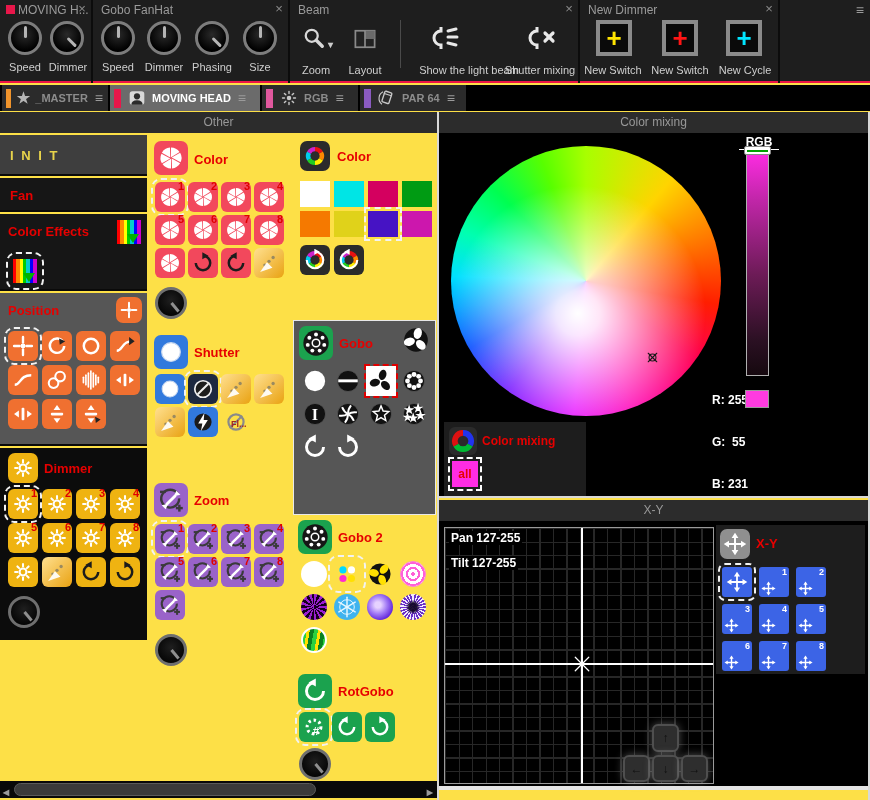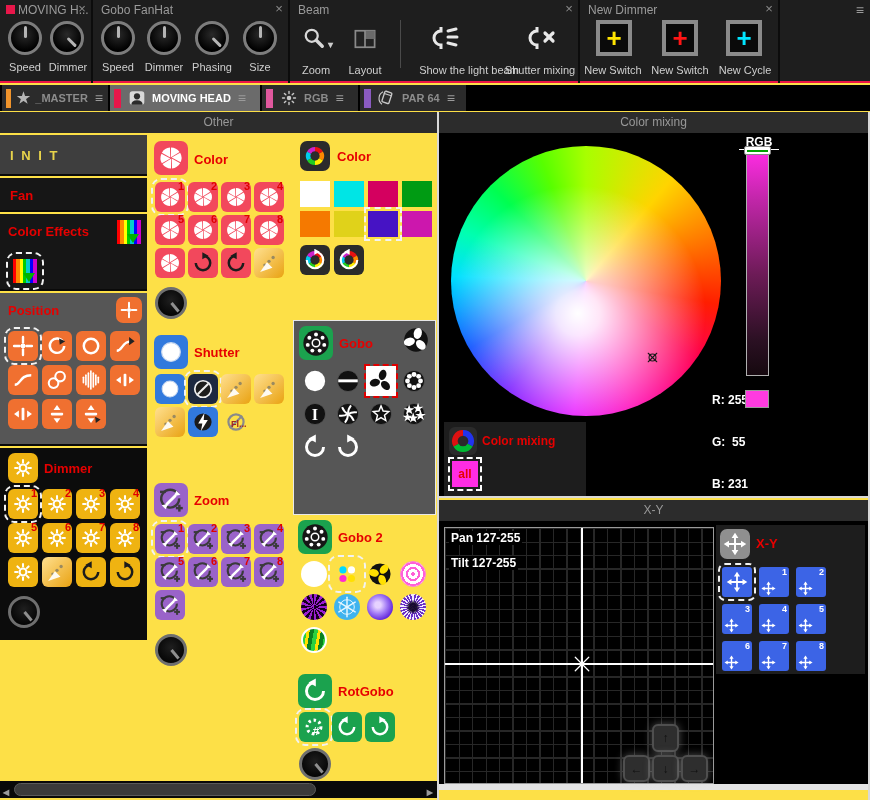--- a/index.html
+++ b/index.html
@@ -127,21 +127,21 @@
   .rgb-vals { position:absolute; left:273px; top:232px; width:60px; color:#fff; font-weight:bold;
               font-size:12px; line-height:14px; white-space:pre; }
   .rgb-swatch { position:absolute; left:306px; top:257px; width:24px; height:18px; border:1px solid #999; }
   .cm-sub { position:absolute; left:5px; top:289px; width:142px; height:74px; background:#1d1d1d; }
   .red-lbl { position:absolute; font-size:12px; font-weight:bold; color:#e60000; white-space:nowrap; }
   .all-btn { position:absolute; left:8px; top:39px; width:26px; height:26px; background:#ff2ce4;
              outline:2px dashed #fff; outline-offset:2px; color:#e60000; font-weight:bold; font-size:12px;
              display:flex; align-items:center; justify-content:center; }
 
   .xy-body { position:absolute; left:439px; top:521px; width:429px; height:269px; background:#000;
-             border-bottom:6px solid #e5e5e5; }
+             border-bottom:4px solid #e5e5e5; }
   .xy-grid { position:absolute; left:5px; top:6px; width:270px; height:257px; border:1px solid #9a9a9a;
     background-image:
       repeating-linear-gradient(to right, #272727 0 1px, transparent 1px 13.5px),
       repeating-linear-gradient(to bottom, #272727 0 1px, transparent 1px 13.5px); }
   .xy-vline { position:absolute; left:136px; top:0; width:2px; height:100%; background:#fff; }
   .xy-hline { position:absolute; left:0; top:135px; width:100%; height:2px; background:#fff; }
   .xy-marker { position:absolute; left:128px; top:127px; width:18px; height:18px; }
   .xy-lbl { position:absolute; color:#fff; font-weight:bold; font-size:12px; background:#000; padding:0 2px; white-space:nowrap; }
   .dpad { position:absolute; left:178px; top:196px; width:88px; height:59px; }
   .dkey { position:absolute; width:27px; height:27px; background:#2e2e2e; border:2px solid #4f4f4f;

